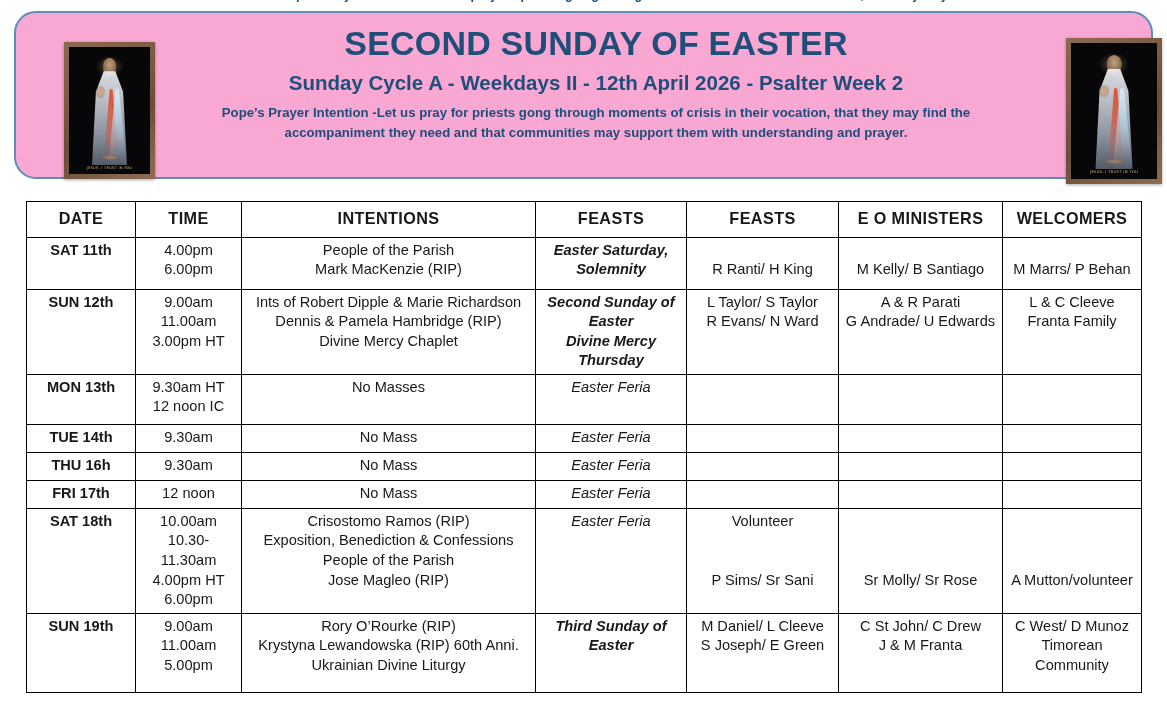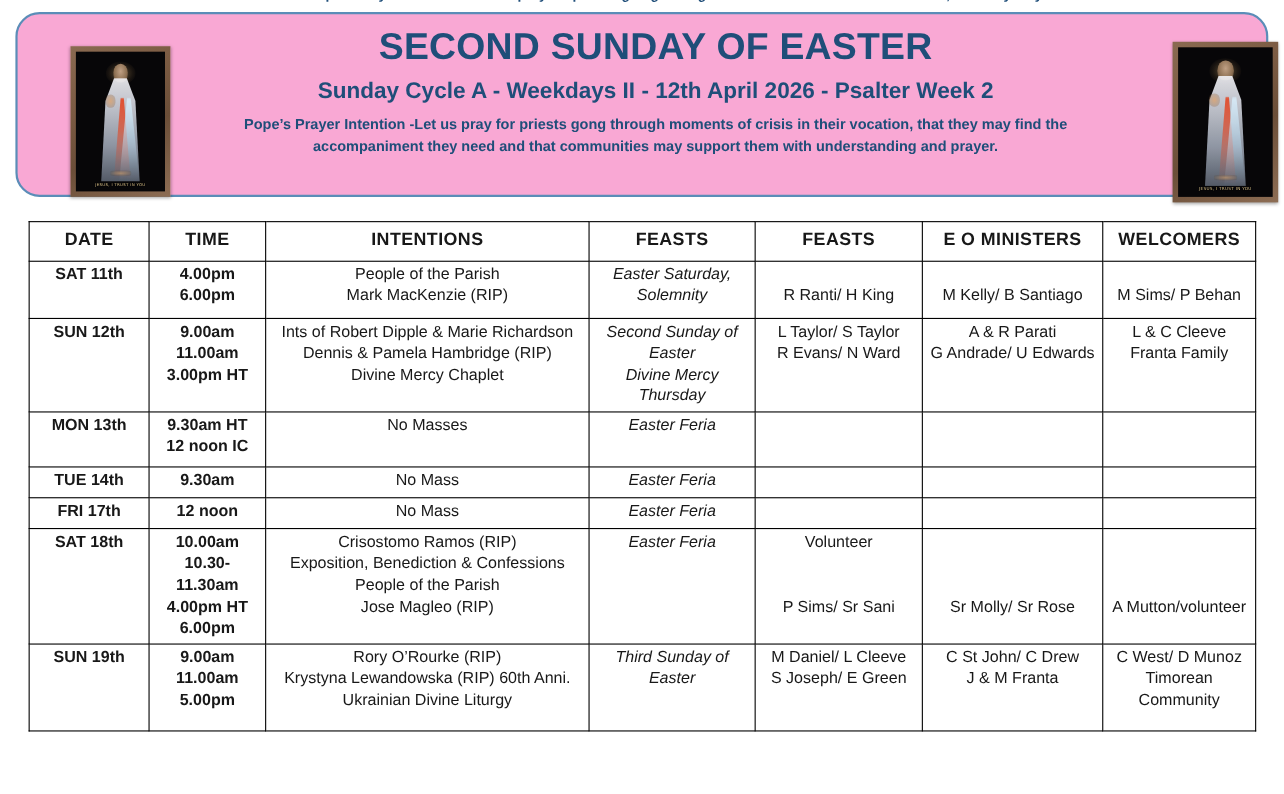--- a/index.html
+++ b/index.html
@@ -242,33 +242,33 @@
   col.c-welcome   { width: 139px; }
 
   td.date {
     text-align: center;
     font-weight: bold;
     font-size: 15px;
     padding-top: 8px;
   }
   td.time {
     text-align: center;
-    font-weight: bold;
+    font-weight: normal;
     font-size: 14.6px;
     padding-top: 8px;
   }
   td.intent {
     text-align: center;
     padding-top: 8px;
     font-size: 15px;
   }
   td.feast {
     text-align: center;
     font-style: italic;
-    font-weight: normal;
+    font-weight: bold;
     padding-top: 8px;
     font-size: 14.6px;
   }
   td.feast.plain {
     font-weight: normal;
   }
   td.people {
     text-align: center;
     padding-top: 8px;
     font-size: 14.6px;
@@ -370,21 +370,21 @@
           <td class="people">
             <span class="spacer"></span>
             <span class="line">R Ranti/ H King</span>
           </td>
           <td class="people">
             <span class="spacer"></span>
             <span class="line">M Kelly/ B Santiago</span>
           </td>
           <td class="people">
             <span class="spacer"></span>
-            <span class="line">M Sims/ P Behan</span>
+            <span class="line">M Marrs/ P Behan</span>
           </td>
         </tr>
         <tr class="row-sun12">
           <td class="date">
             <span class="line">SUN 12th</span>
           </td>
           <td class="time">
             <span class="line">9.00am</span>
             <span class="line">11.00am</span>
             <span class="line">3.00pm HT</span>
@@ -440,20 +440,37 @@
           <td class="intent">
             <span class="line">No Mass</span>
           </td>
           <td class="feast plain">
             <span class="line">Easter Feria</span>
           </td>
           <td class="people"></td>
           <td class="people"></td>
           <td class="people"></td>
         </tr>
+        <tr class="row-thu16">
+          <td class="date">
+            <span class="line">THU 16h</span>
+          </td>
+          <td class="time">
+            <span class="line">9.30am</span>
+          </td>
+          <td class="intent">
+            <span class="line">No Mass</span>
+          </td>
+          <td class="feast plain">
+            <span class="line">Easter  Feria</span>
+          </td>
+          <td class="people"></td>
+          <td class="people"></td>
+          <td class="people"></td>
+        </tr>
         <tr class="row-fri17">
           <td class="date">
             <span class="line">FRI 17th</span>
           </td>
           <td class="time">
             <span class="line">12 noon</span>
           </td>
           <td class="intent">
             <span class="line">No Mass</span>
           </td>

